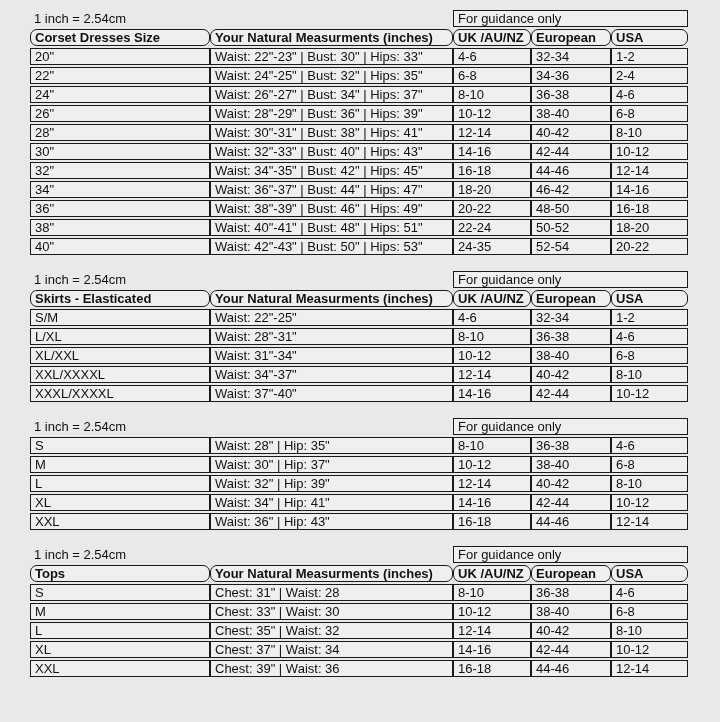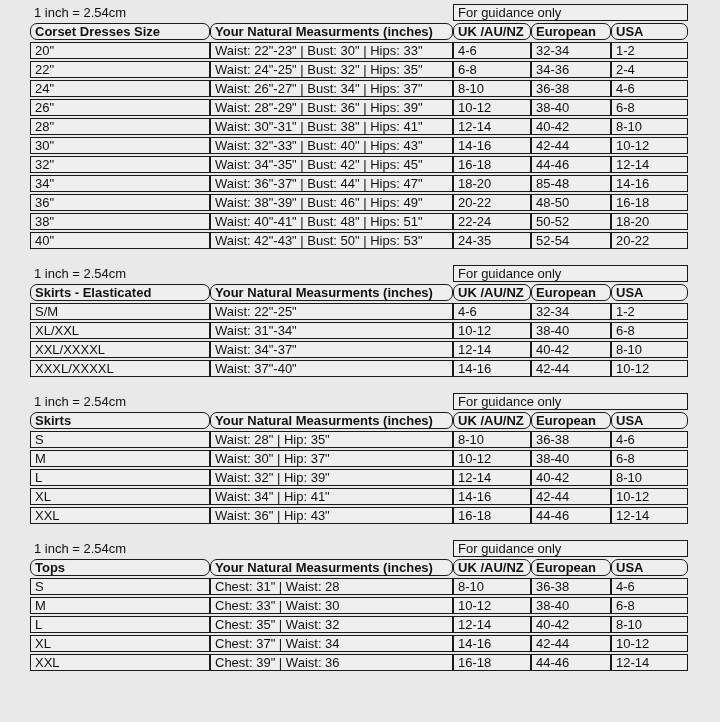--- a/index.html
+++ b/index.html
@@ -4,21 +4,21 @@
 <style>
   html, body { margin: 0; padding: 0; }
   body {
     width: 720px;
     height: 722px;
     background: #e9e9e9;
     font-family: "Liberation Sans", sans-serif;
     color: #111111;
     overflow: hidden;
   }
-  #charts { padding: 2px 0 0 30px; }
+  #charts { padding: 8px 0 0 30px; }
   table.size-table {
     border-collapse: separate;
     border-spacing: 0 2px;
     table-layout: fixed;
     width: 658px;
     margin-bottom: 12px;
     font-size: 13px;
   }
   table.size-table td, table.size-table th {
     border: 1px solid #1a1a1a;
@@ -114,21 +114,21 @@
           <td>32"</td>
           <td>Waist: 34"-35" | Bust: 42" | Hips: 45"</td>
           <td>16-18</td>
           <td>44-46</td>
           <td>12-14</td>
         </tr>
         <tr>
           <td>34"</td>
           <td>Waist: 36"-37" | Bust: 44" | Hips: 47"</td>
           <td>18-20</td>
-          <td>85-48</td>
+          <td>46-42</td>
           <td>14-16</td>
         </tr>
         <tr>
           <td>36"</td>
           <td>Waist: 38"-39" | Bust: 46" | Hips: 49"</td>
           <td>20-22</td>
           <td>48-50</td>
           <td>16-18</td>
         </tr>
         <tr>
@@ -168,20 +168,27 @@
           <th>USA</th>
         </tr>
         <tr>
           <td>S/M</td>
           <td>Waist: 22"-25"</td>
           <td>4-6</td>
           <td>32-34</td>
           <td>1-2</td>
         </tr>
         <tr>
+          <td>L/XL</td>
+          <td>Waist: 28"-31"</td>
+          <td>8-10</td>
+          <td>36-38</td>
+          <td>4-6</td>
+        </tr>
+        <tr>
           <td>XL/XXL</td>
           <td>Waist: 31"-34"</td>
           <td>10-12</td>
           <td>38-40</td>
           <td>6-8</td>
         </tr>
         <tr>
           <td>XXL/XXXXL</td>
           <td>Waist: 34"-37"</td>
           <td>12-14</td>
@@ -204,27 +211,20 @@
         <col style="width: 78px;">
         <col style="width: 80px;">
         <col style="width: 77px;">
       </colgroup>
       <tbody>
         <tr>
           <td class="note-cell" colspan="2">1 inch = 2.54cm</td>
           <td class="guidance-cell" colspan="3">For guidance only</td>
         </tr>
         <tr>
-          <th>Skirts</th>
-          <th>Your Natural Measurments (inches)</th>
-          <th>UK /AU/NZ</th>
-          <th>European</th>
-          <th>USA</th>
-        </tr>
-        <tr>
           <td>S</td>
           <td>Waist: 28" | Hip: 35"</td>
           <td>8-10</td>
           <td>36-38</td>
           <td>4-6</td>
         </tr>
         <tr>
           <td>M</td>
           <td>Waist: 30" | Hip: 37"</td>
           <td>10-12</td>

